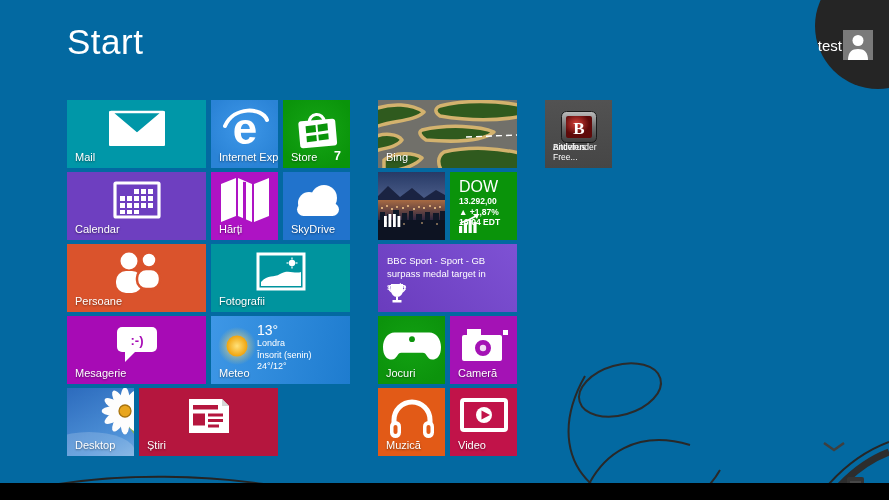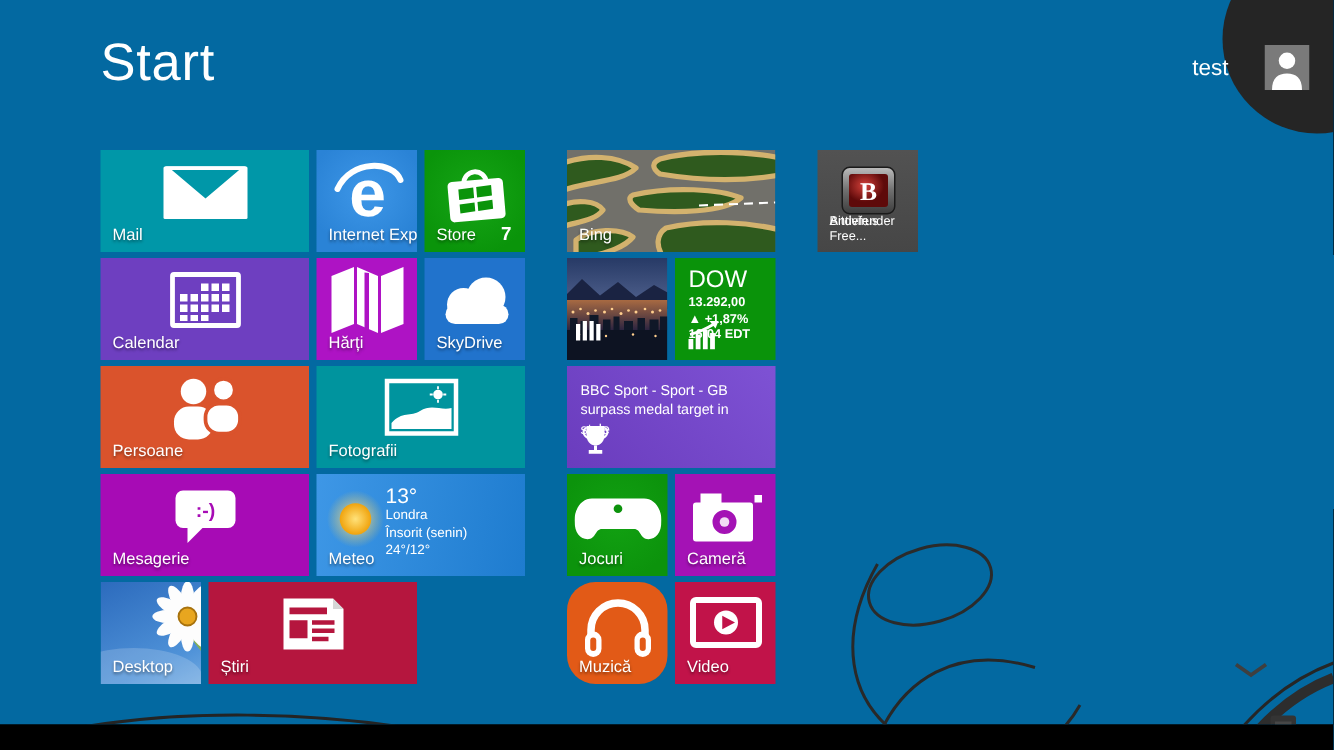--- a/index.html
+++ b/index.html
@@ -11,21 +11,21 @@
   }
   .decor { position:absolute; inset:0; }
 
   
   .start-title {
     position:absolute; left:67px; top:22px;
     font-size:35px; font-weight:300; letter-spacing:.5px; color:#fff;
   }
   .user-area {
     position:absolute; right:16px; top:30px;
-    display:flex; align-items:center; gap:24px;
+    display:flex; align-items:center; gap:1px;
   }
   .user-name { font-size:15px; font-weight:300; }
 
   
   .tiles { position:absolute; left:67px; top:100px; display:flex; gap:28px; }
   .tile-grid {
     display:grid; grid-template-columns:repeat(4,67px);
     grid-auto-rows:68px; column-gap:5px; row-gap:4px;
   }
   .tile-grid.g2 { grid-template-columns:repeat(2,67px); }
@@ -49,21 +49,21 @@
   .c-sky   { background:#2173cc; }
   .c-ppl   { background:#da532c;text-align:center; }
   .c-pho   { background:#00949e; }
   .c-msg   { background:#a70bb5; }
   .c-met   { background:linear-gradient(100deg, #3e97e6, #1e7ccf); }
   .c-news  { background:#b5163e; }
   .c-dow   { background:#0a930a; }
   .c-bbc   { background:linear-gradient(45deg, #6a3cbd, #7e52d4); }
   .c-game  { background:radial-gradient(circle at 50% 45%, #12a112, #0c930c 78%); }
   .c-cam   { background:#a412b5; }
-  .c-mus   { background:#e25a17;border-radius:19px; }
+  .c-mus   { background:#e25a17; }
   .c-vid   { background:#c11349;padding-left:16px; }
   .c-bd    { background:linear-gradient(180deg, #525252, #464646); }
   .fullsvg { position:absolute; inset:0; }
 
   
   .weather-sun { position:absolute; left:6px; top:10px; }
   .weather-txt { position:absolute; left:46px; top:6px; }
   .weather-temp { font-size:14px; font-weight:400; line-height:16px; }
   .weather-line { font-size:9px; line-height:11.5px; }
 

